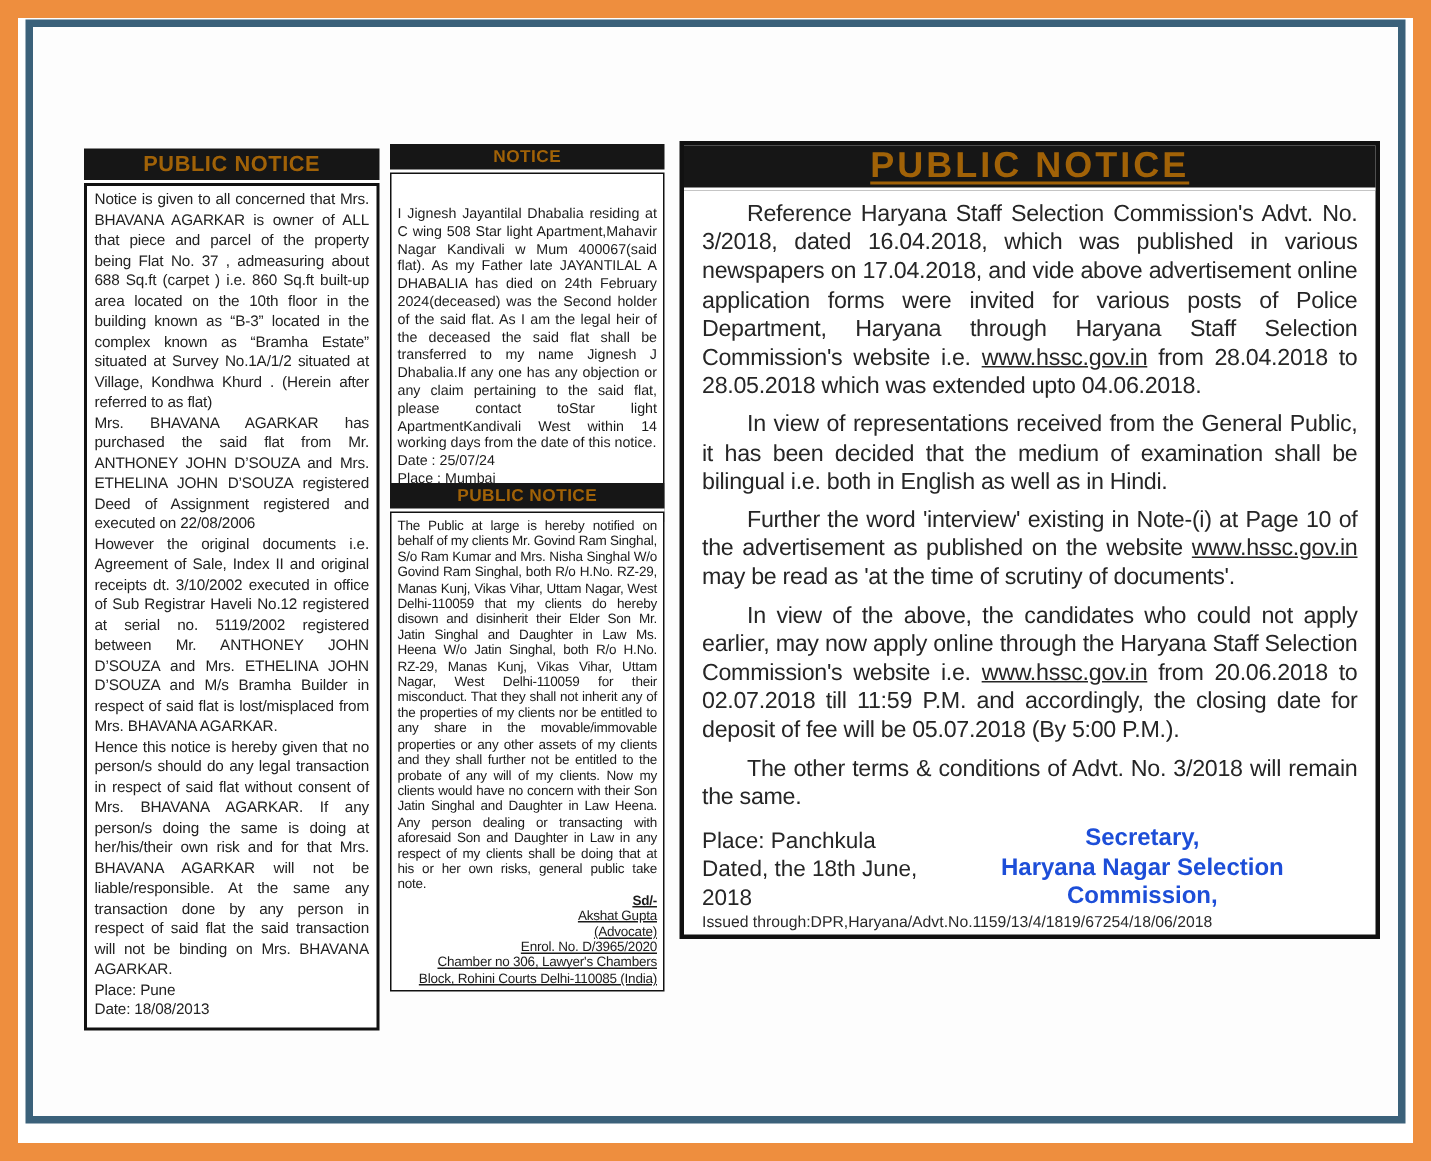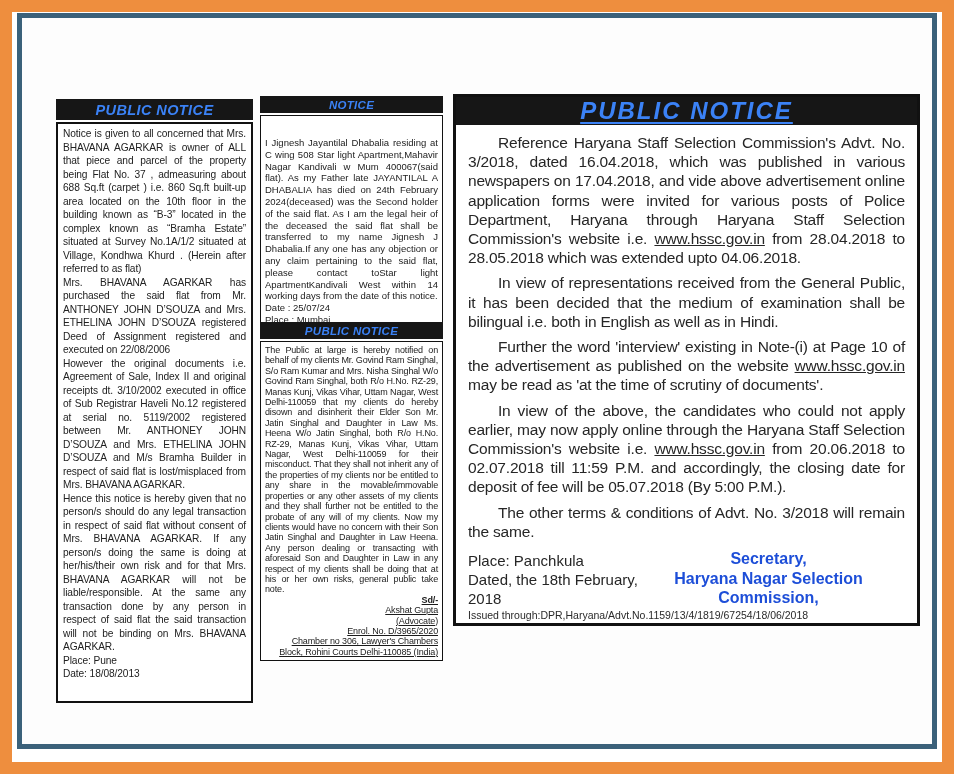--- a/index.html
+++ b/index.html
@@ -14,30 +14,30 @@
   .page{
     position:relative;width:954px;height:774px;background:#fff;
     border:12px solid var(--frame-orange);overflow:hidden;
   }
   .inner-frame{
     position:absolute;left:5px;top:1px;width:920px;height:736px;
     border:5px solid var(--frame-teal);background:var(--paper);
   }
   .notice{position:absolute;background:#fff;}
   .bar{
-    background:var(--bar-black);color:#3b82f6;text-align:center;font-weight:bold;
-    display:flex;align-items:center;justify-content:center;font-style:italic;
+    background:var(--bar-black);color:#a16207;text-align:center;font-weight:bold;
+    display:flex;align-items:center;justify-content:center;
   }
   .box{border:2px solid #111;background:#fff;}
 
   
   .left-notice{left:34px;top:81px;width:197px;}
   .left-bar{height:21px;font-size:14.5px;letter-spacing:.4px;margin-bottom:2px;}
   .left-body{
-    padding:3px 5px 20px;font-size:10.2px;line-height:13.5px;letter-spacing:-.1px;
+    padding:3px 5px 4px;font-size:10.2px;line-height:13.5px;letter-spacing:-.1px;
     text-align:justify;color:#222;
   }
   .left-body p{margin:0;}
   .left-body p.plain{text-align:left;}
 
   
   .mid-notice-1{left:238px;top:78px;width:183px;border-radius:18px;}
   .mid-notice-2{left:238px;top:304px;width:183px;}
   .mid-bar{height:17px;font-size:11.5px;letter-spacing:.3px;margin-bottom:2px;}
   .mid-box{border:1.5px solid #111;}
@@ -128,21 +128,21 @@
       <div class="right-body">
         <p><span>Reference Haryana Staff Selection Commission's Advt. No. 3/2018, dated 16.04.2018, which was published in various newspapers on 17.04.2018, and vide above advertisement online application forms were invited for various posts of Police Department, Haryana through Haryana Staff Selection Commission's website i.e. </span><span class="hssc-link">www.hssc.gov.in</span><span> from 28.04.2018 to 28.05.2018 which was extended upto 04.06.2018.</span></p>
         <p>In view of representations received from the General Public, it has been decided that the medium of examination shall be bilingual i.e. both in English as well as in Hindi.</p>
         <p><span>Further the word 'interview' existing in Note-(i) at Page 10 of the advertisement as published on the website </span><span class="hssc-link">www.hssc.gov.in</span><span> may be read as 'at the time of scrutiny of documents'.</span></p>
         <p><span>In view of the above, the candidates who could not apply earlier, may now apply online through the Haryana Staff Selection Commission's website i.e. </span><span class="hssc-link">www.hssc.gov.in</span><span> from 20.06.2018 to 02.07.2018 till 11:59 P.M. and accordingly, the closing date for deposit of fee will be 05.07.2018 (By 5:00 P.M.).</span></p>
         <p>The other terms &amp; conditions of Advt. No. 3/2018 will remain the same.</p>
       </div>
       <div class="right-sig-row">
         <div class="place-block">
           <div>Place: Panchkula</div>
-          <div>Dated, the 18th February, 2018</div>
+          <div>Dated, the 18th June, 2018</div>
         </div>
         <div class="sig-block">
           <div>Secretary,</div>
           <div>Haryana Nagar Selection Commission,</div>
         </div>
       </div>
       <div class="issued-line">Issued through:DPR,Haryana/Advt.No.1159/13/4/1819/67254/18/06/2018</div>
     </div>
 
   </div>

